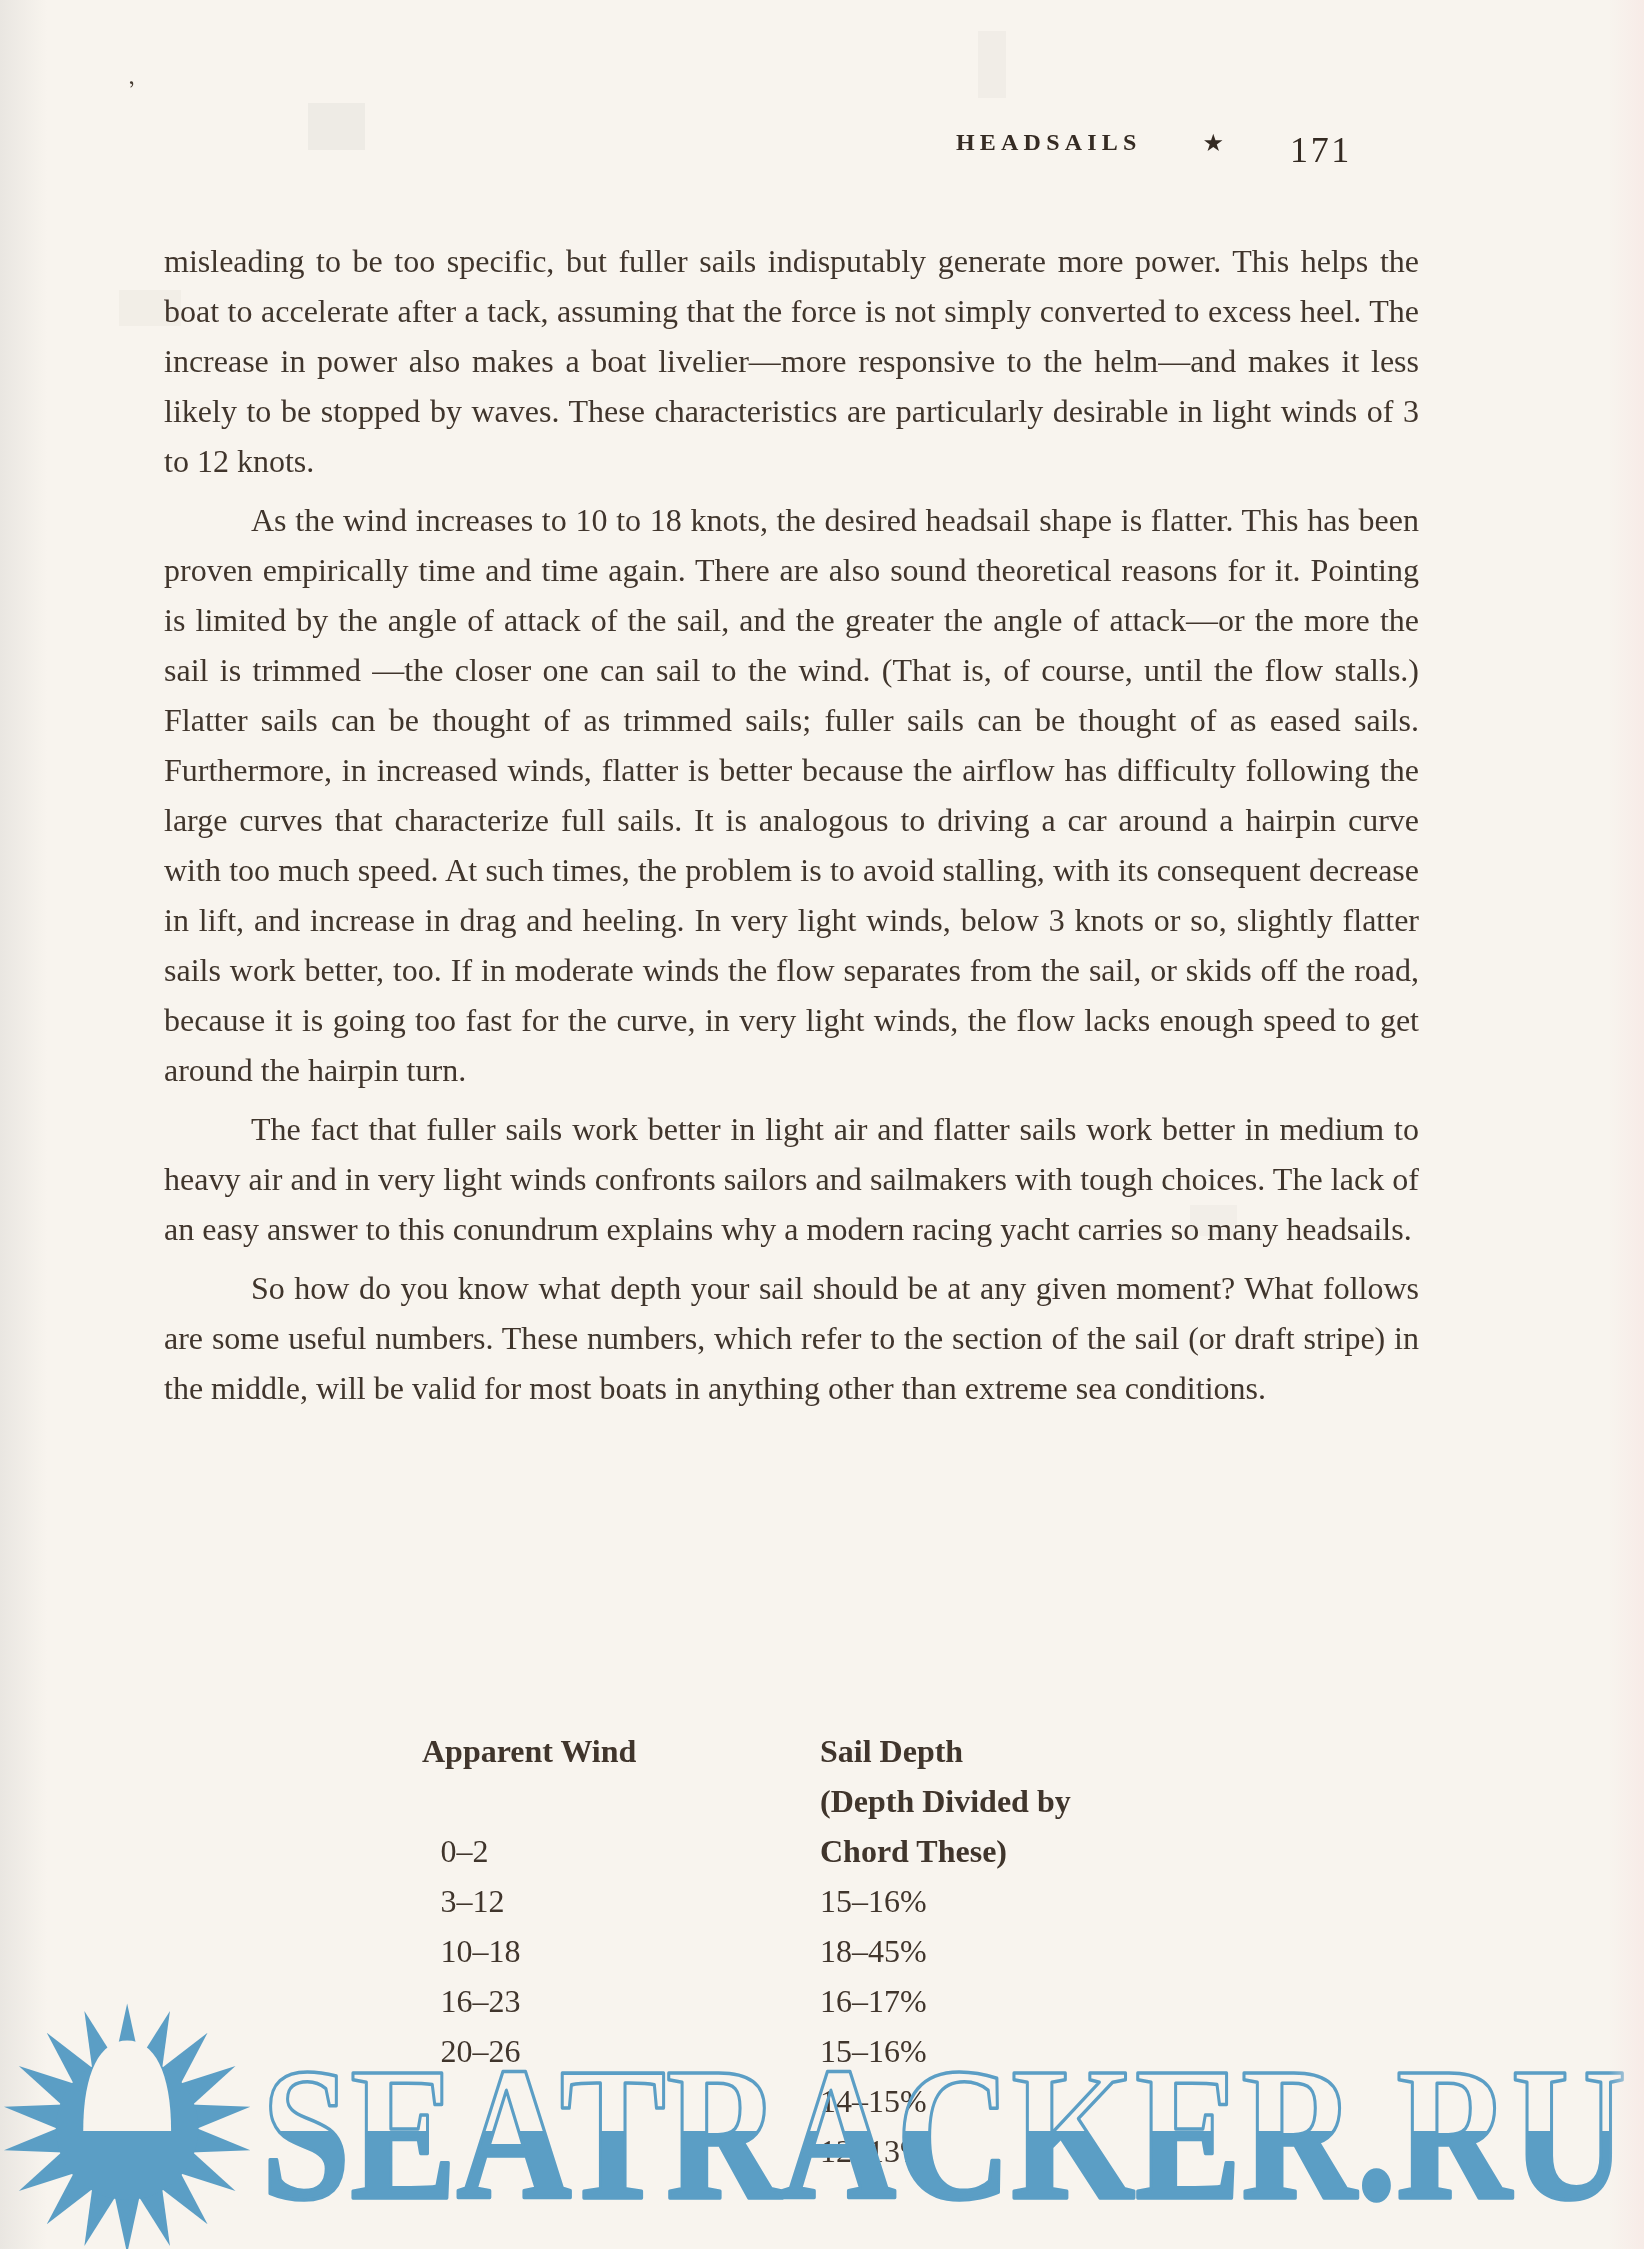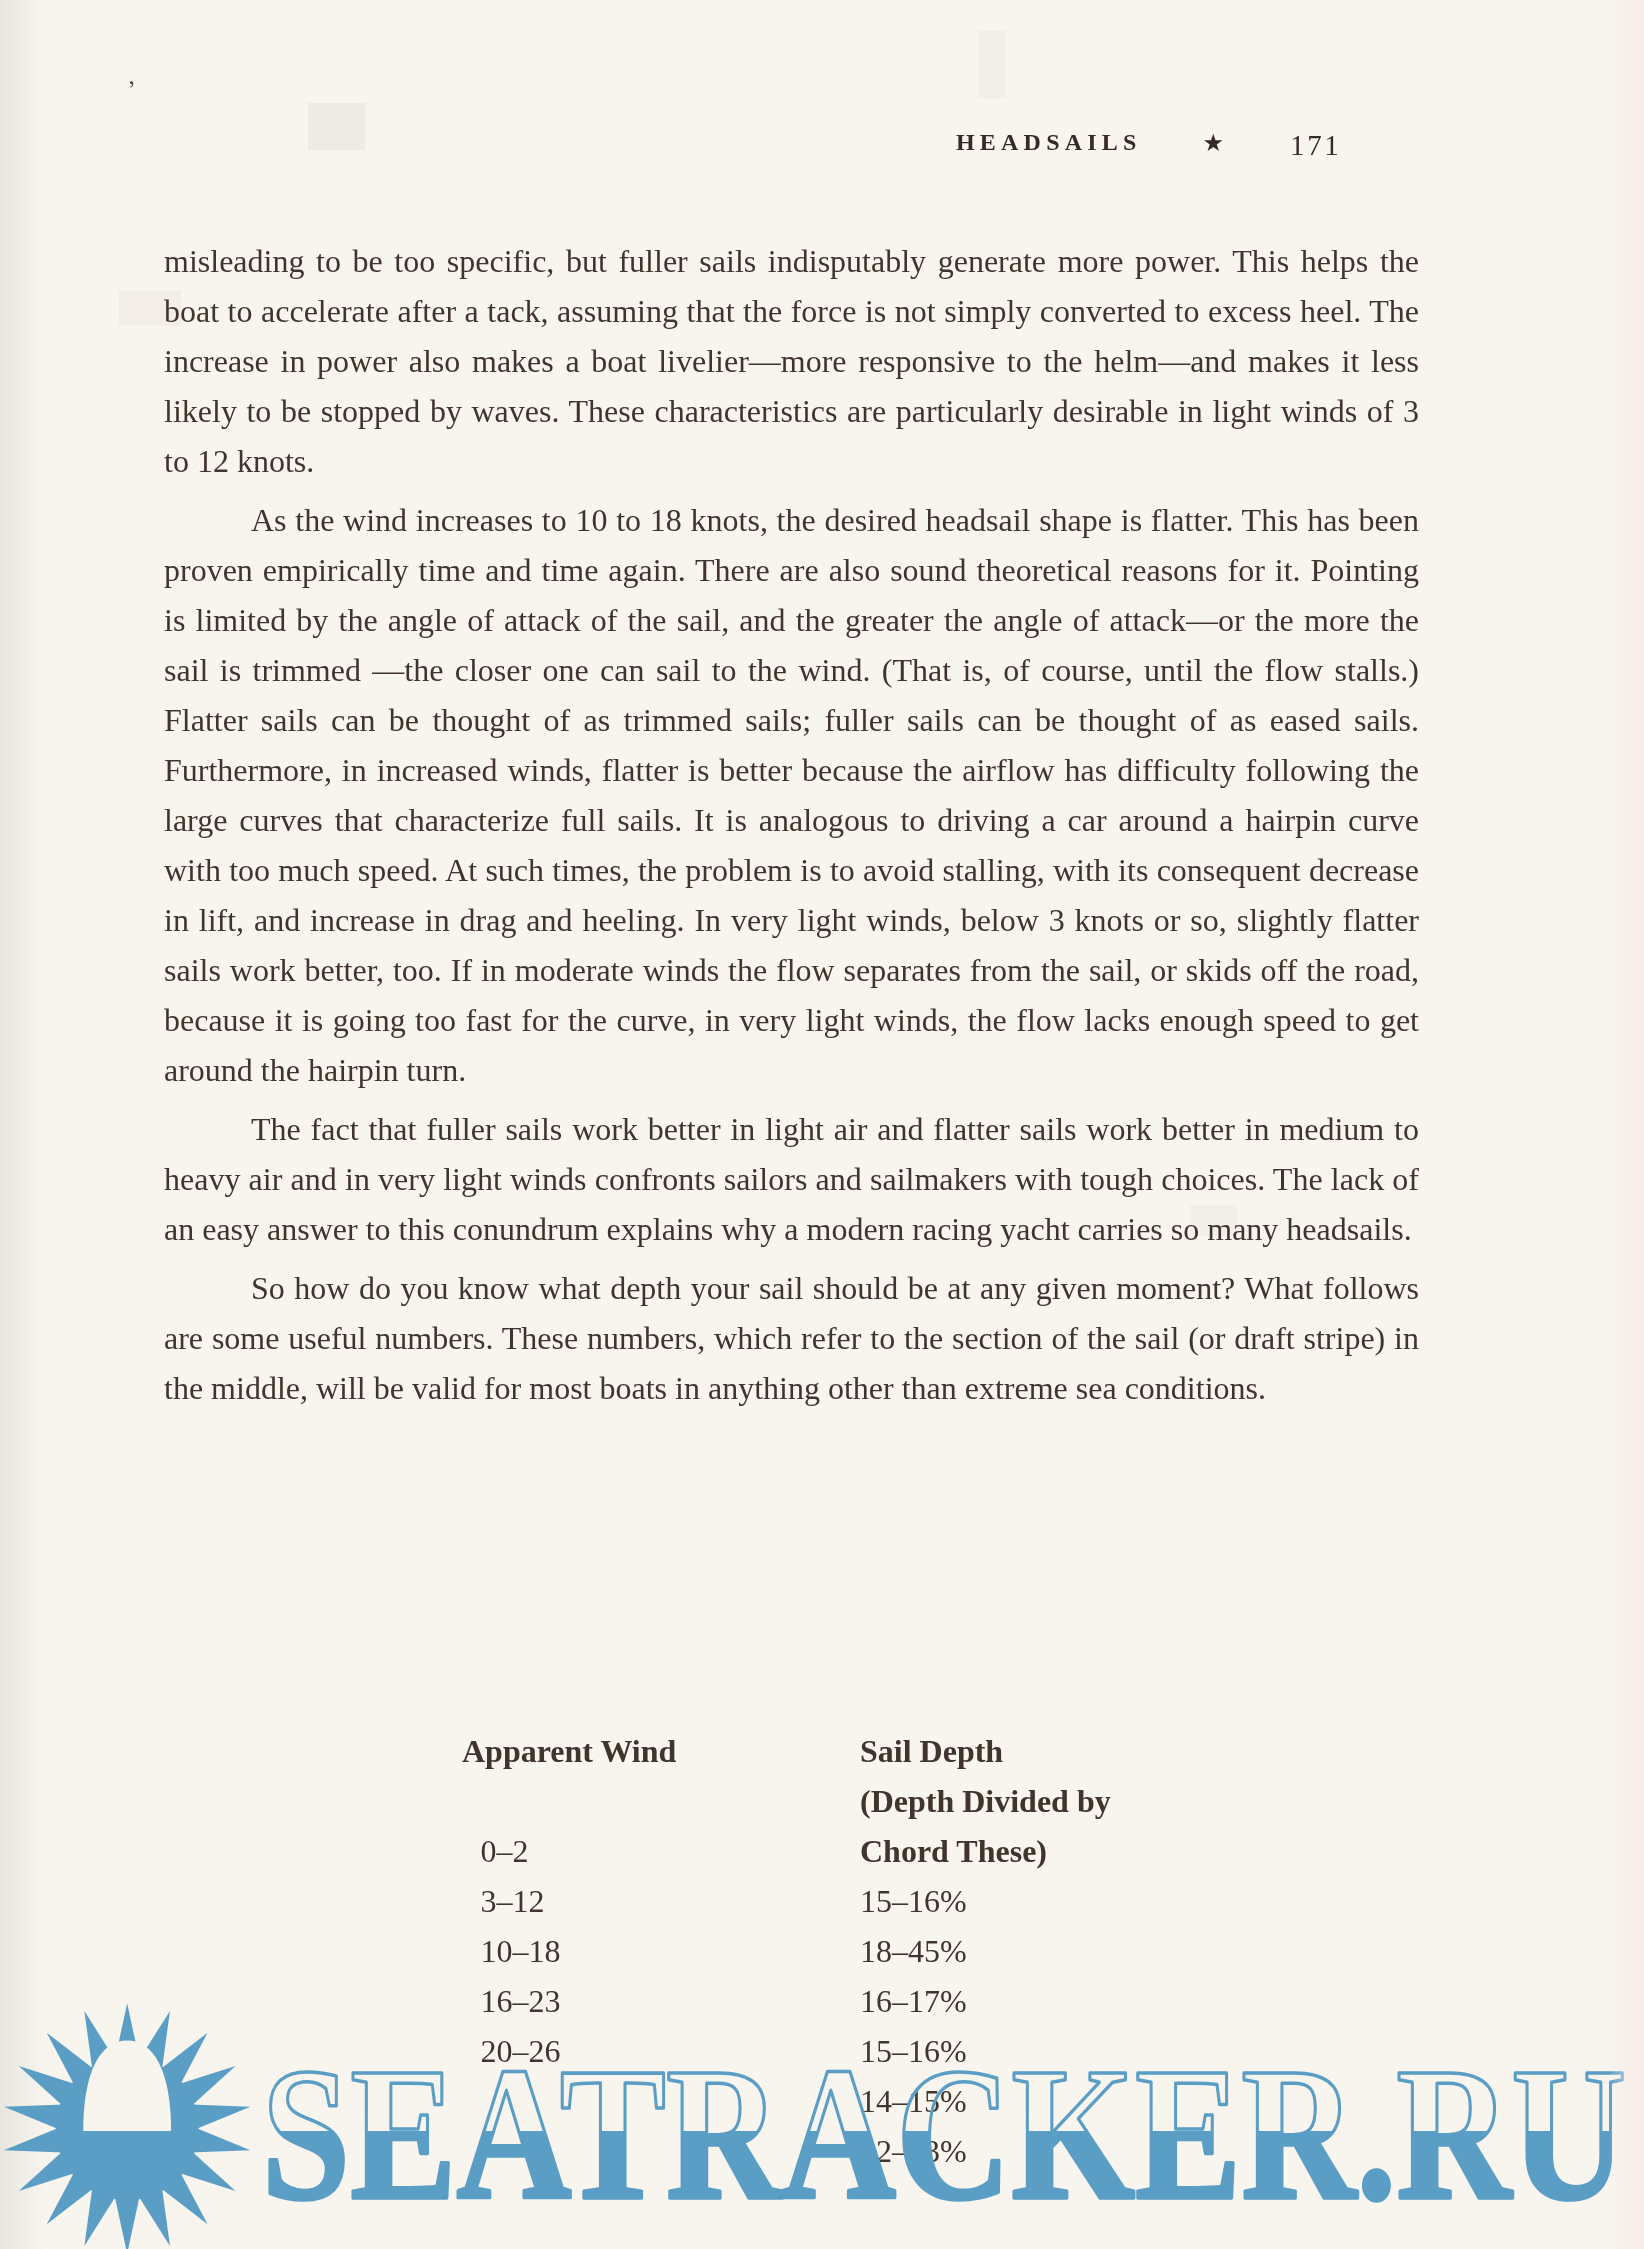--- a/index.html
+++ b/index.html
@@ -31,37 +31,36 @@
   }
 
   .page-header{
     position:absolute;top:129px;left:956px;
     display:flex;align-items:flex-start;
     color:var(--header-ink,#352b23);
     white-space:nowrap;
   }
   .header-title{font-weight:bold;font-size:24px;letter-spacing:5.2px;}
   .header-star{font-size:24px;margin-left:61px;}
-  .header-page{font-size:29px;margin-left:66px;letter-spacing:2.6px;}
+  .header-page{font-size:36px;margin-left:66px;letter-spacing:2.6px;}
 
   .body-text{
     position:absolute;left:155px;top:227px;width:1273px;
     font-size:32px;line-height:50px;
     text-align:justify;
     color:var(--ink,#40352c);
   }
   .body-text p{margin:9px;}
   .body-text p.indent{text-indent:87px;}
 
   .sail-table{
     position:absolute;top:1726px;left:422px;
     display:flex;
     font-size:32px;line-height:50px;
     color:var(--ink,#40352c);
-    margin-left:40px;
   }
   .tcol1{width:398px;}
   .tline{height:50px;white-space:nowrap;}
   .th{font-weight:bold;}
   .tcol1 .td{padding-left:18.6px;}
 
   .watermark{
     position:absolute;left:0;top:1976px;width:1645px;height:274px;
     pointer-events:none;
   }

